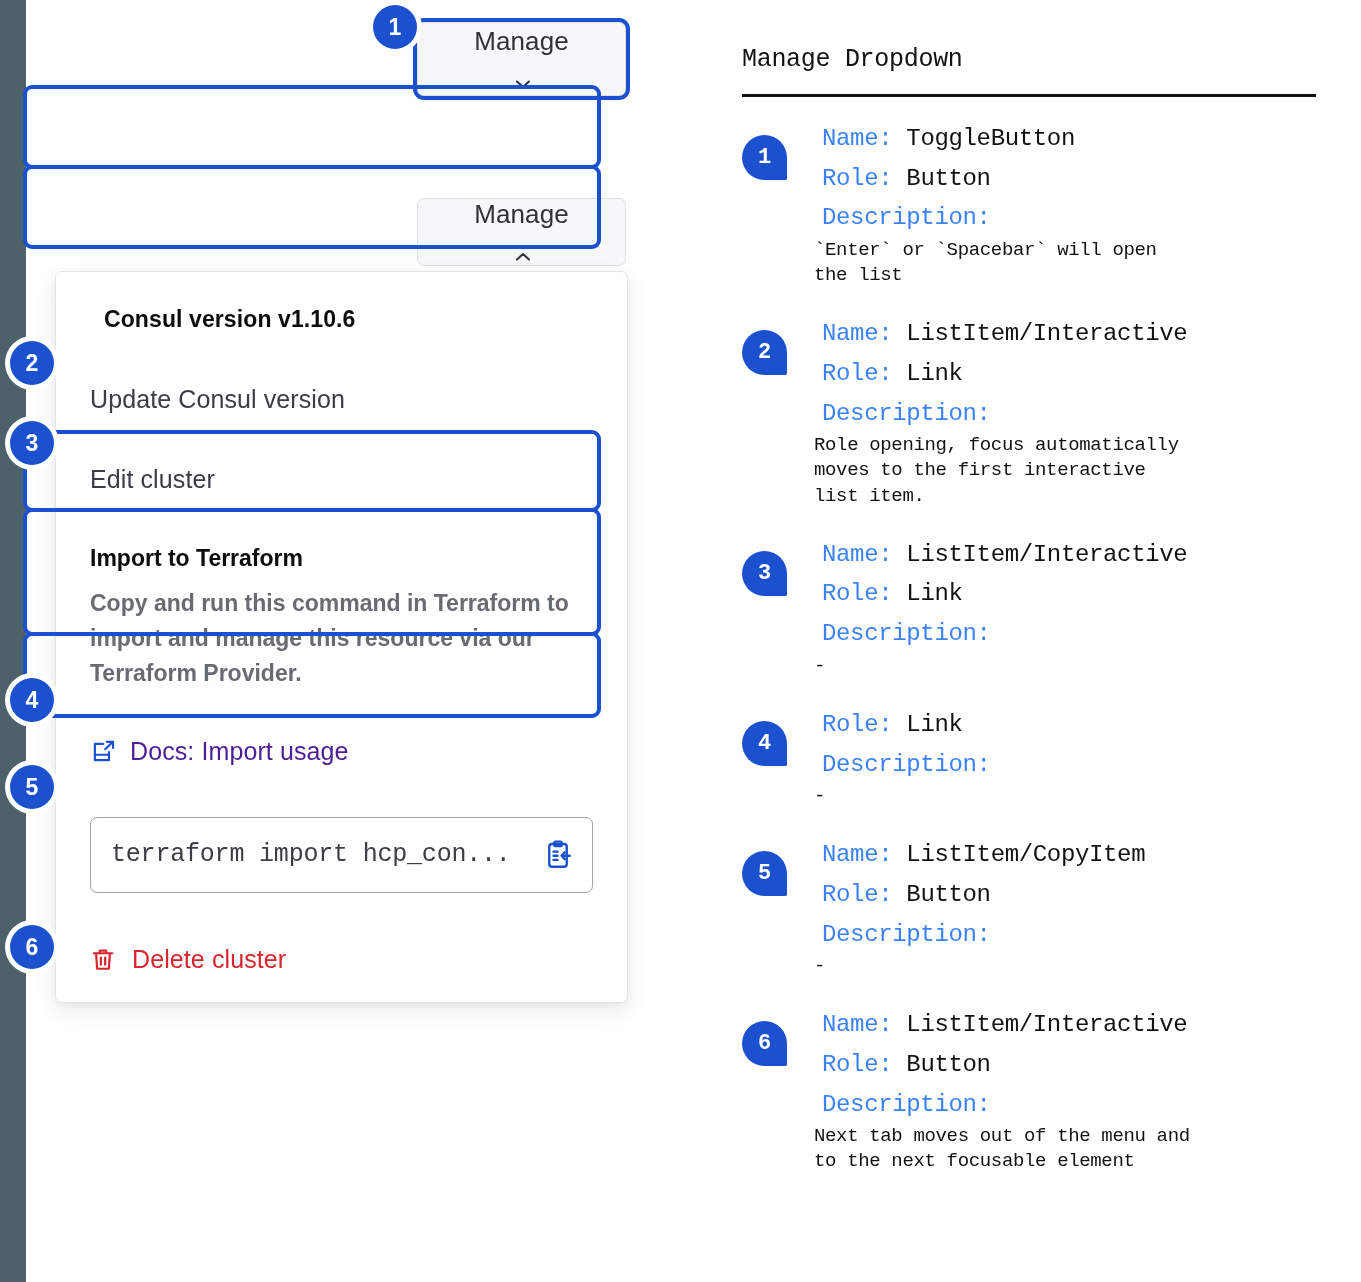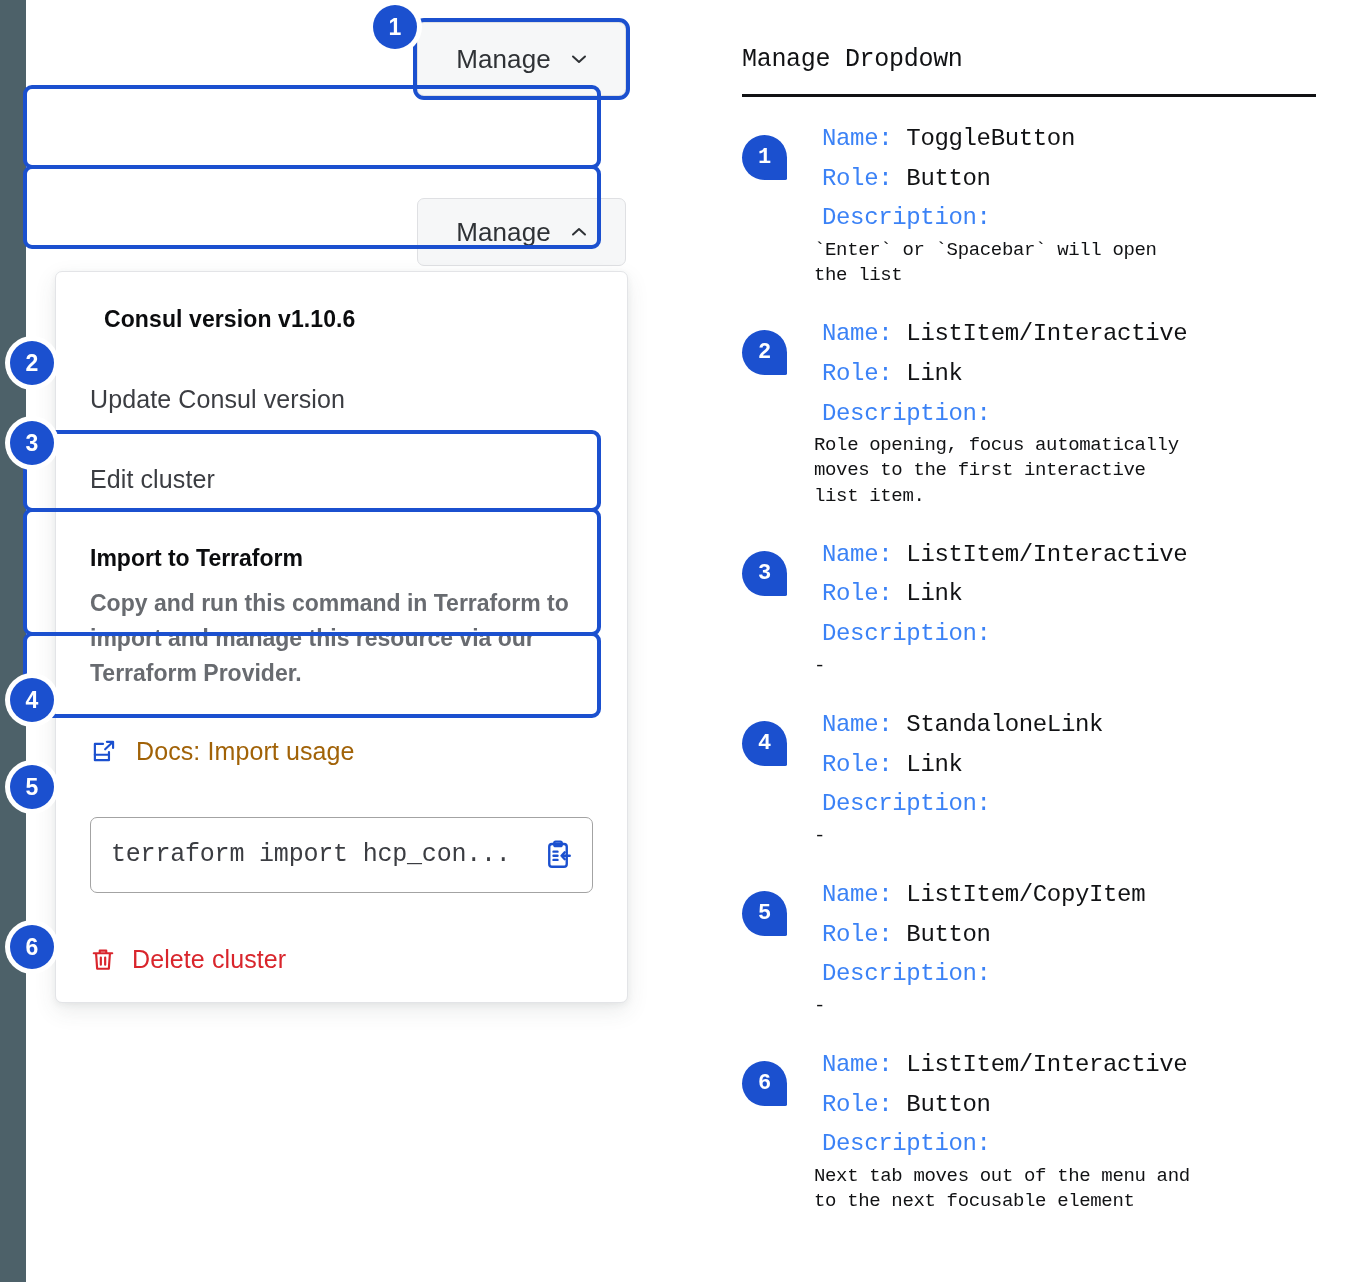--- a/index.html
+++ b/index.html
@@ -40,20 +40,21 @@
     align-items: center;
     justify-content: center;
     gap: 18px;
     background: #f6f7f8;
     border: 1px solid #dfe0e3;
     border-radius: 7px;
     color: #2f3236;
     font-size: 26px;
     letter-spacing: .1px;
     padding: 0 22px;
+    flex-direction: column;
   }
   .manage-btn .caret {
     display: inline-block;
     width: 18px; height: 18px;
     position: relative;
     top: -1px;
   }
   .manage-btn .caret svg { display:block; }
 
   #btn-closed {
@@ -116,25 +117,25 @@
   }
   .dd-section-body {
     font-size: 23px;
     line-height: 1.53;
     color: #686b70;
     padding-bottom: 20px;
     font-weight: bold;
   }
   .dd-link {
     font-size: 25px;
-    color: #a16207;
+    color: #4c1d95;
     height: 80px;
     display: flex;
     align-items: center;
-    gap: 20px;
+    gap: 14px;
     letter-spacing: .1px;
   }
   .dd-copyrow {
     height: 126px;
     display: flex;
     align-items: center;
   }
   .copy-field {
     box-sizing: border-box;
     width: 100%;
@@ -370,21 +371,20 @@
         <div class="doc-fields">
           <div class="doc-line"><span class="doc-key">Name: </span><span>ListItem/Interactive</span></div>
           <div class="doc-line"><span class="doc-key">Role: </span><span>Link</span></div>
           <div class="doc-line doc-key">Description:</div>
           <div class="doc-desc">-</div>
         </div>
       </div>
       <div class="doc-entry">
         <div class="pin">4</div>
         <div class="doc-fields">
-          <div class="doc-line"><span class="doc-key">Name: </span><span>StandaloneLink</span></div>
           <div class="doc-line"><span class="doc-key">Role: </span><span>Link</span></div>
           <div class="doc-line doc-key">Description:</div>
           <div class="doc-desc">-</div>
         </div>
       </div>
       <div class="doc-entry">
         <div class="pin">5</div>
         <div class="doc-fields">
           <div class="doc-line"><span class="doc-key">Name: </span><span>ListItem/CopyItem</span></div>
           <div class="doc-line"><span class="doc-key">Role: </span><span>Button</span></div>

